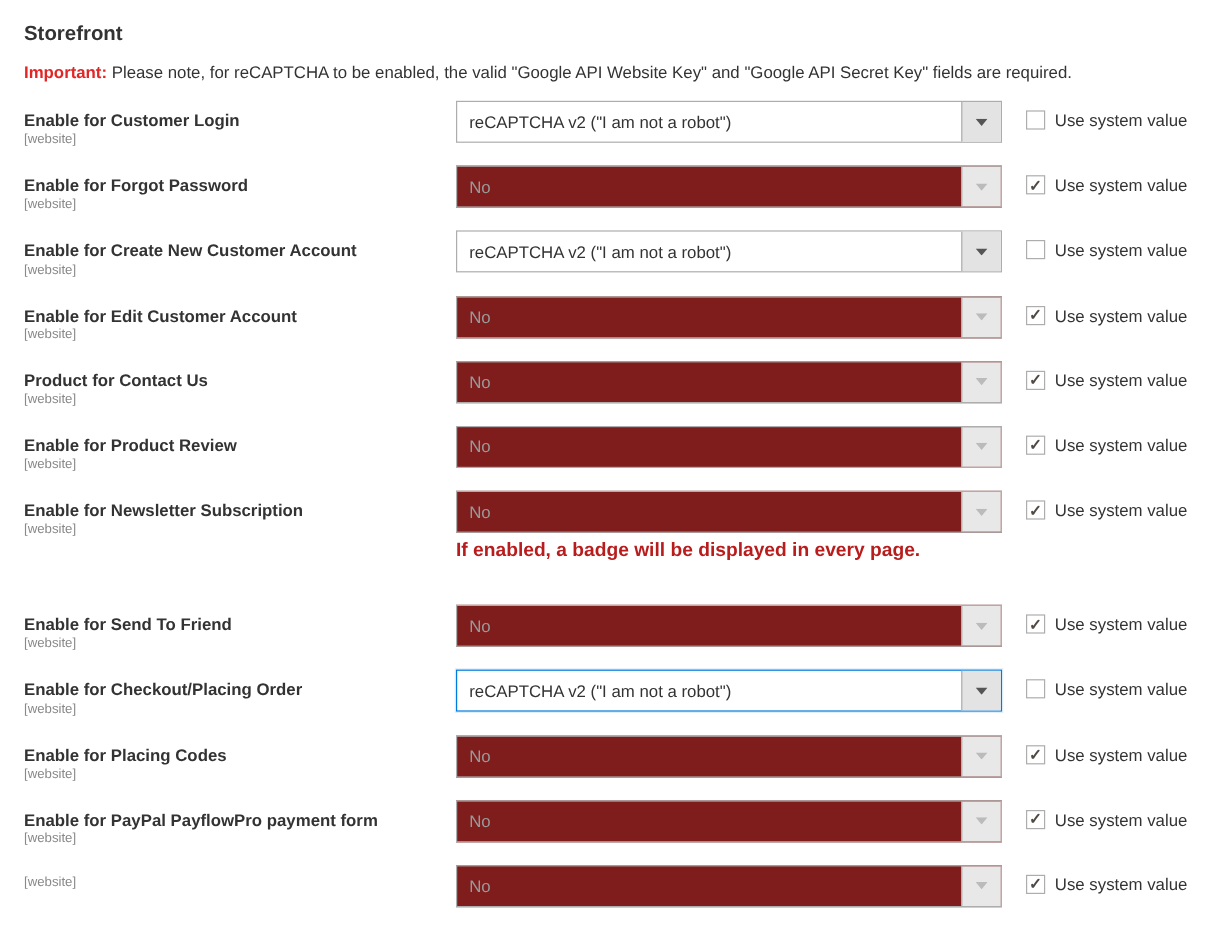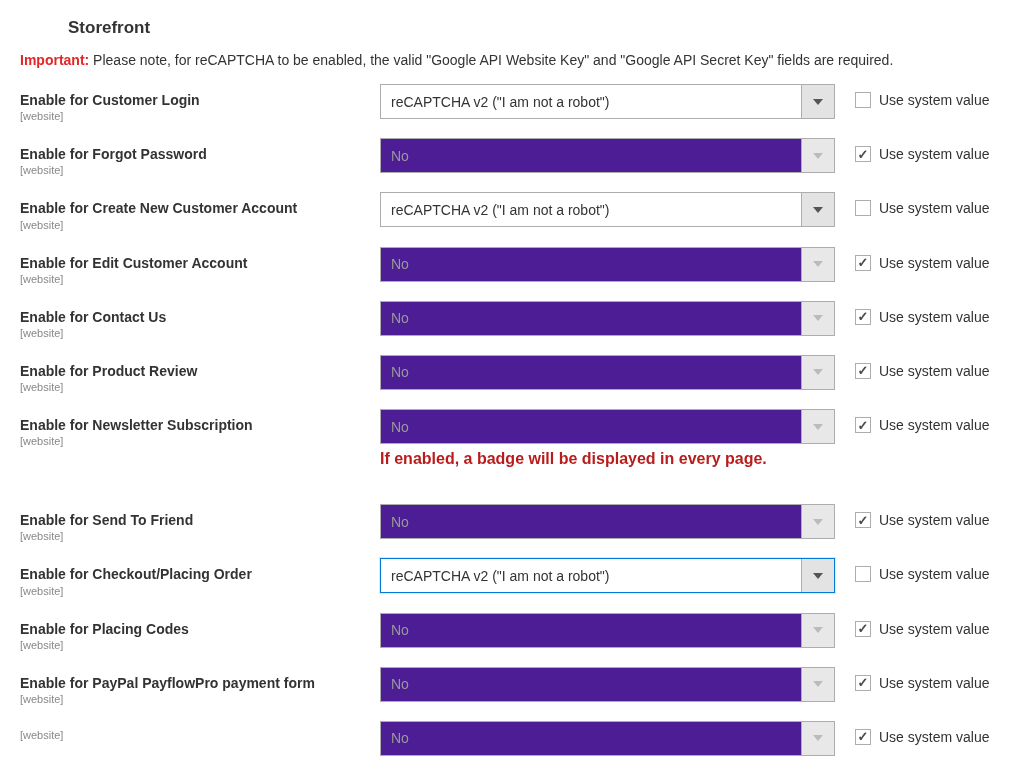--- a/index.html
+++ b/index.html
@@ -8,21 +8,20 @@
       font-size: 14px;
       color: #333;
       background: #fff;
       padding: 18px 20px;
     }
     .section-title {
       font-size: 17px;
       font-weight: 600;
       color: #333;
       margin-bottom: 14px;
-      margin-left: 48px;
     }
     .important-note {
       font-size: 14px;
       margin-bottom: 16px;
       color: #333;
     }
     .important-label {
       color: #e22626;
       font-weight: 600;
     }
@@ -62,21 +61,21 @@
       justify-content: space-between;
       height: 35px;
       border: 1px solid #adadad;
       background: #fff;
     }
     .select-box.focused {
       border-color: #007bdb;
       box-shadow: 0 0 0 1px rgba(0,123,219,0.15);
     }
     .select-box.disabled {
-      background: #4c1d95;
+      background: #7f1d1d;
       color: #999;
     }
     .select-box.disabled .select-value {
       color: #999;
     }
     .select-value {
       padding: 0 10px;
       font-size: 14px;
       color: #333;
       white-space: nowrap;
@@ -235,21 +234,21 @@
           </div>
         </div>
       </div>
       <div class="field-use-col">
         <span class="checkbox checked"></span>
         <span class="checkbox-label">Use system value</span>
       </div>
     </div>
     <div class="field-row">
       <div class="field-label-col">
-        <div class="field-label">Enable for Contact Us</div>
+        <div class="field-label">Product for Contact Us</div>
         <span class="field-scope">[website]</span>
       </div>
       <div class="field-input-col">
         <div class="select-wrap">
           <div class="select-box disabled">
             <span class="select-value">No</span>
             <span class="select-arrow">
               <svg viewBox="0 0 10 6">
                 <path d="M0 0 L5 6 L10 0 Z" fill="#bbb"></path>
               </svg>

